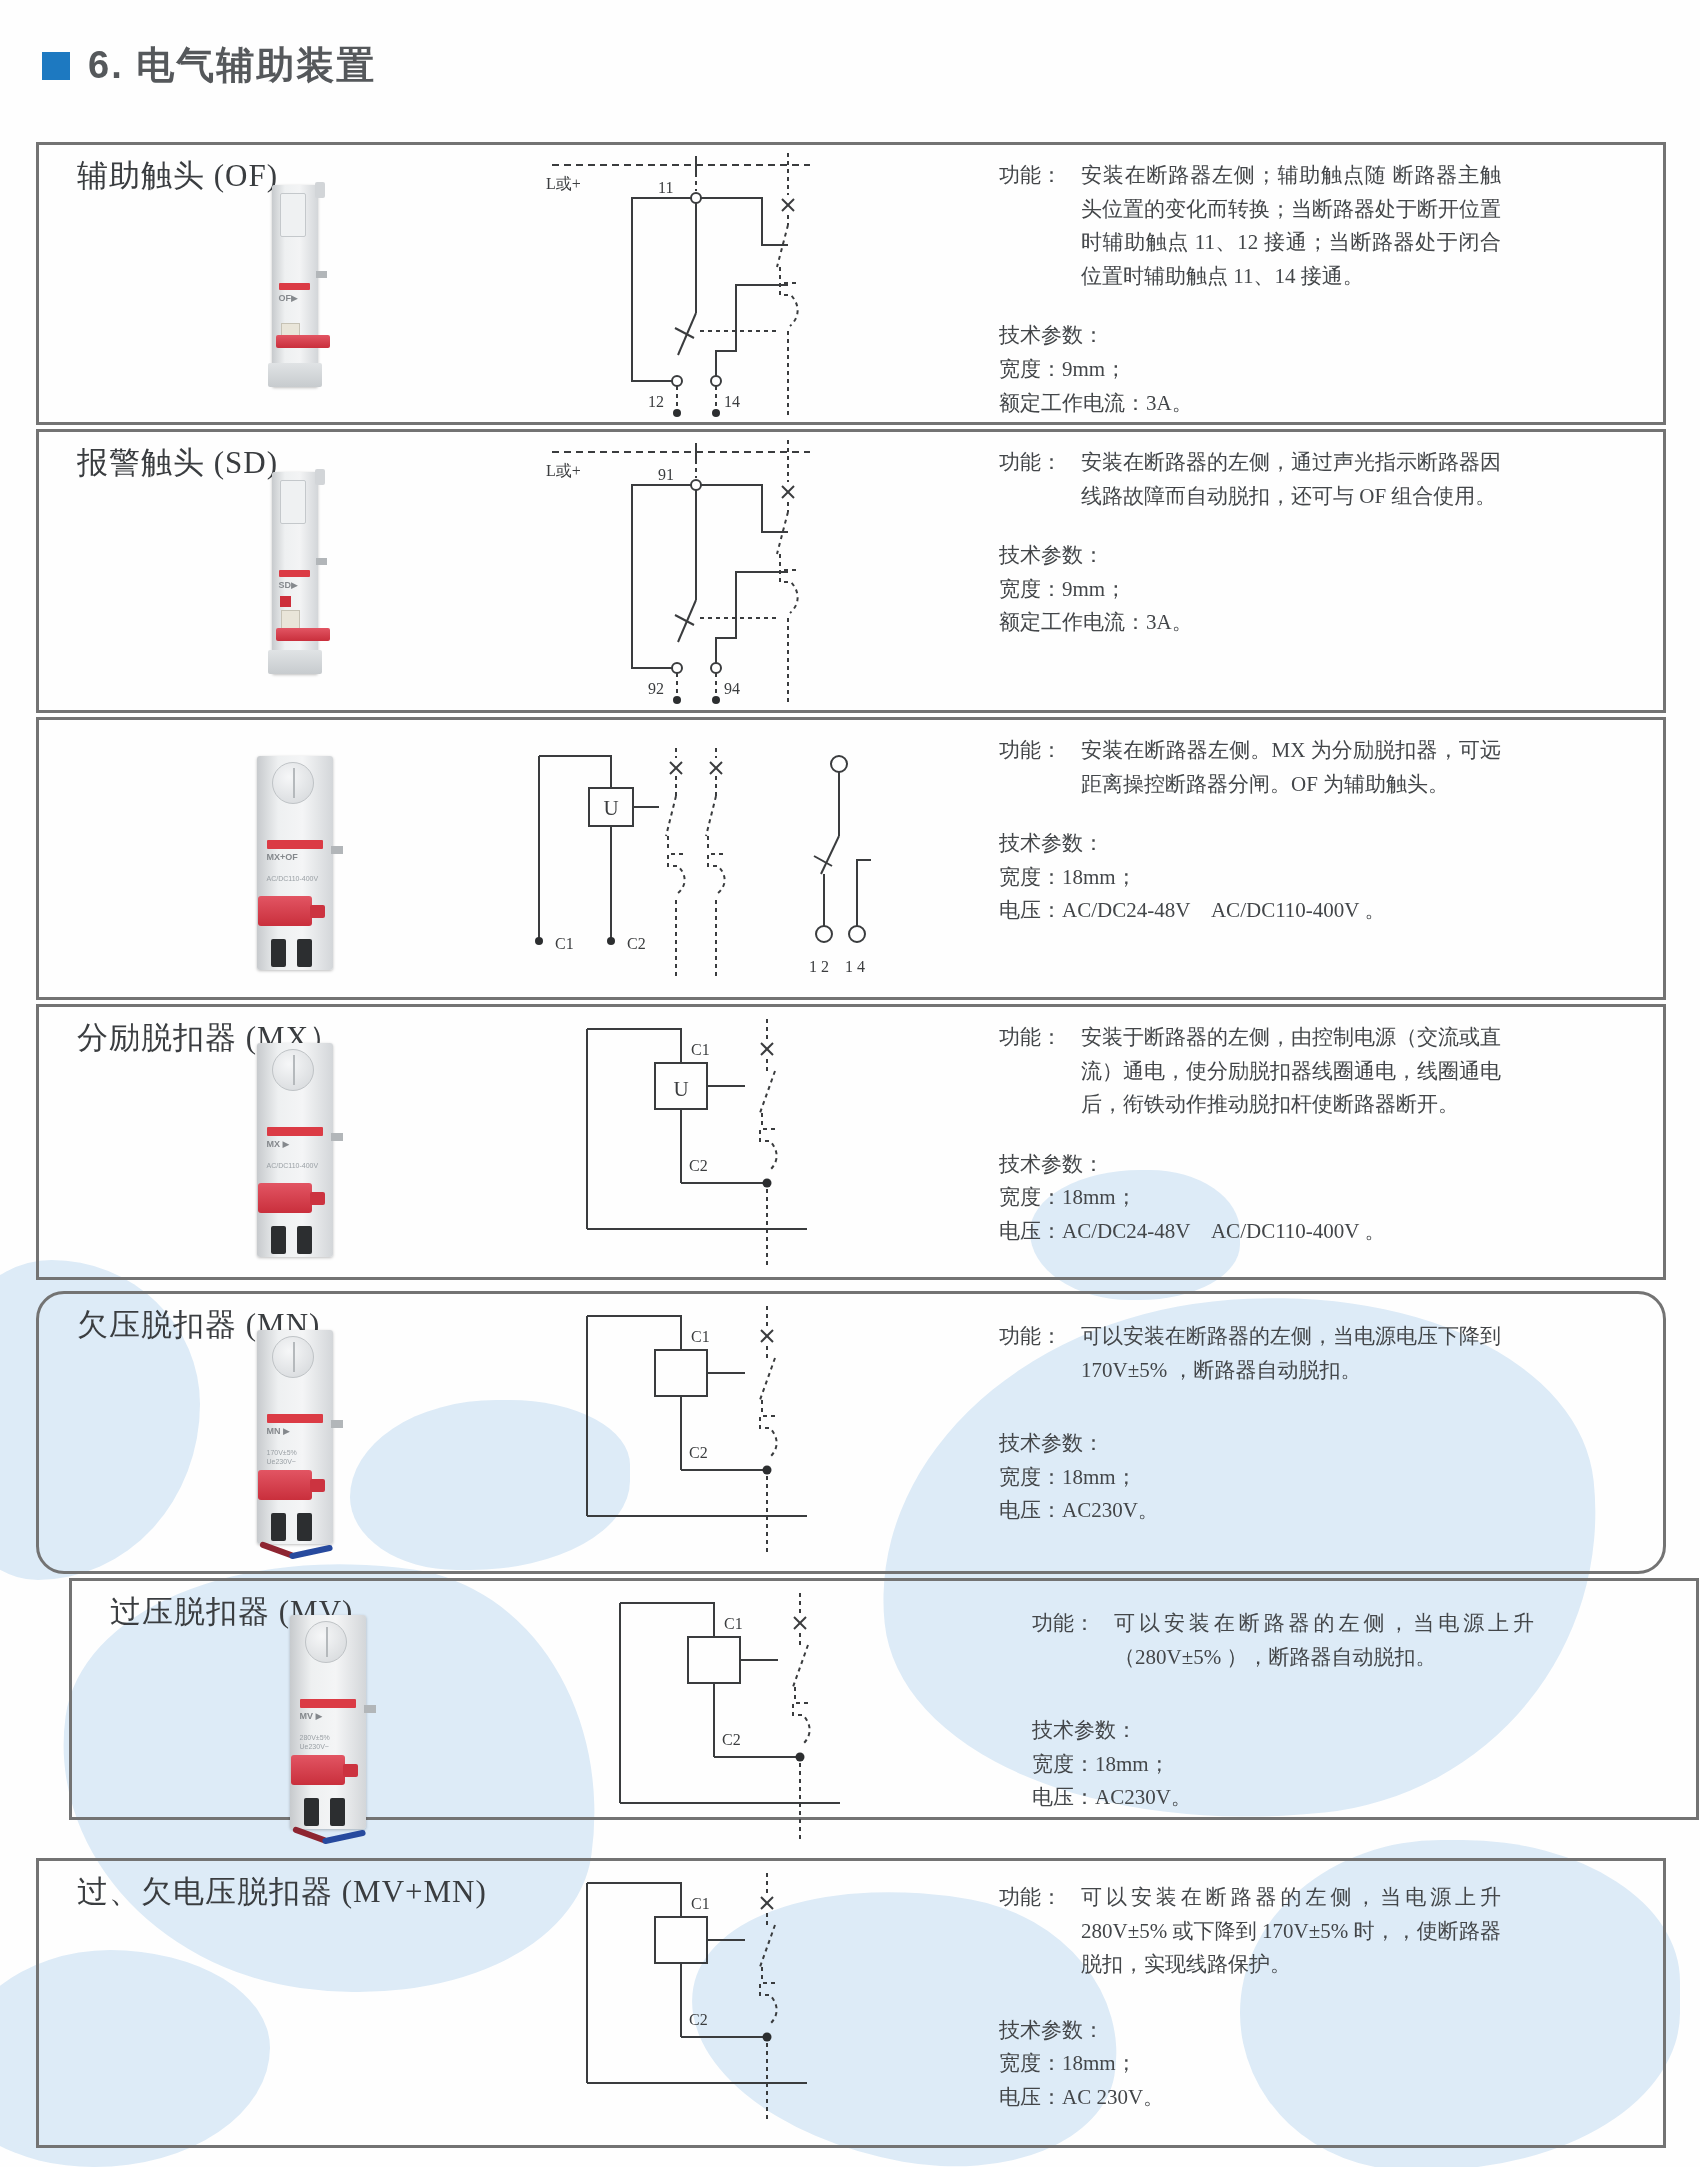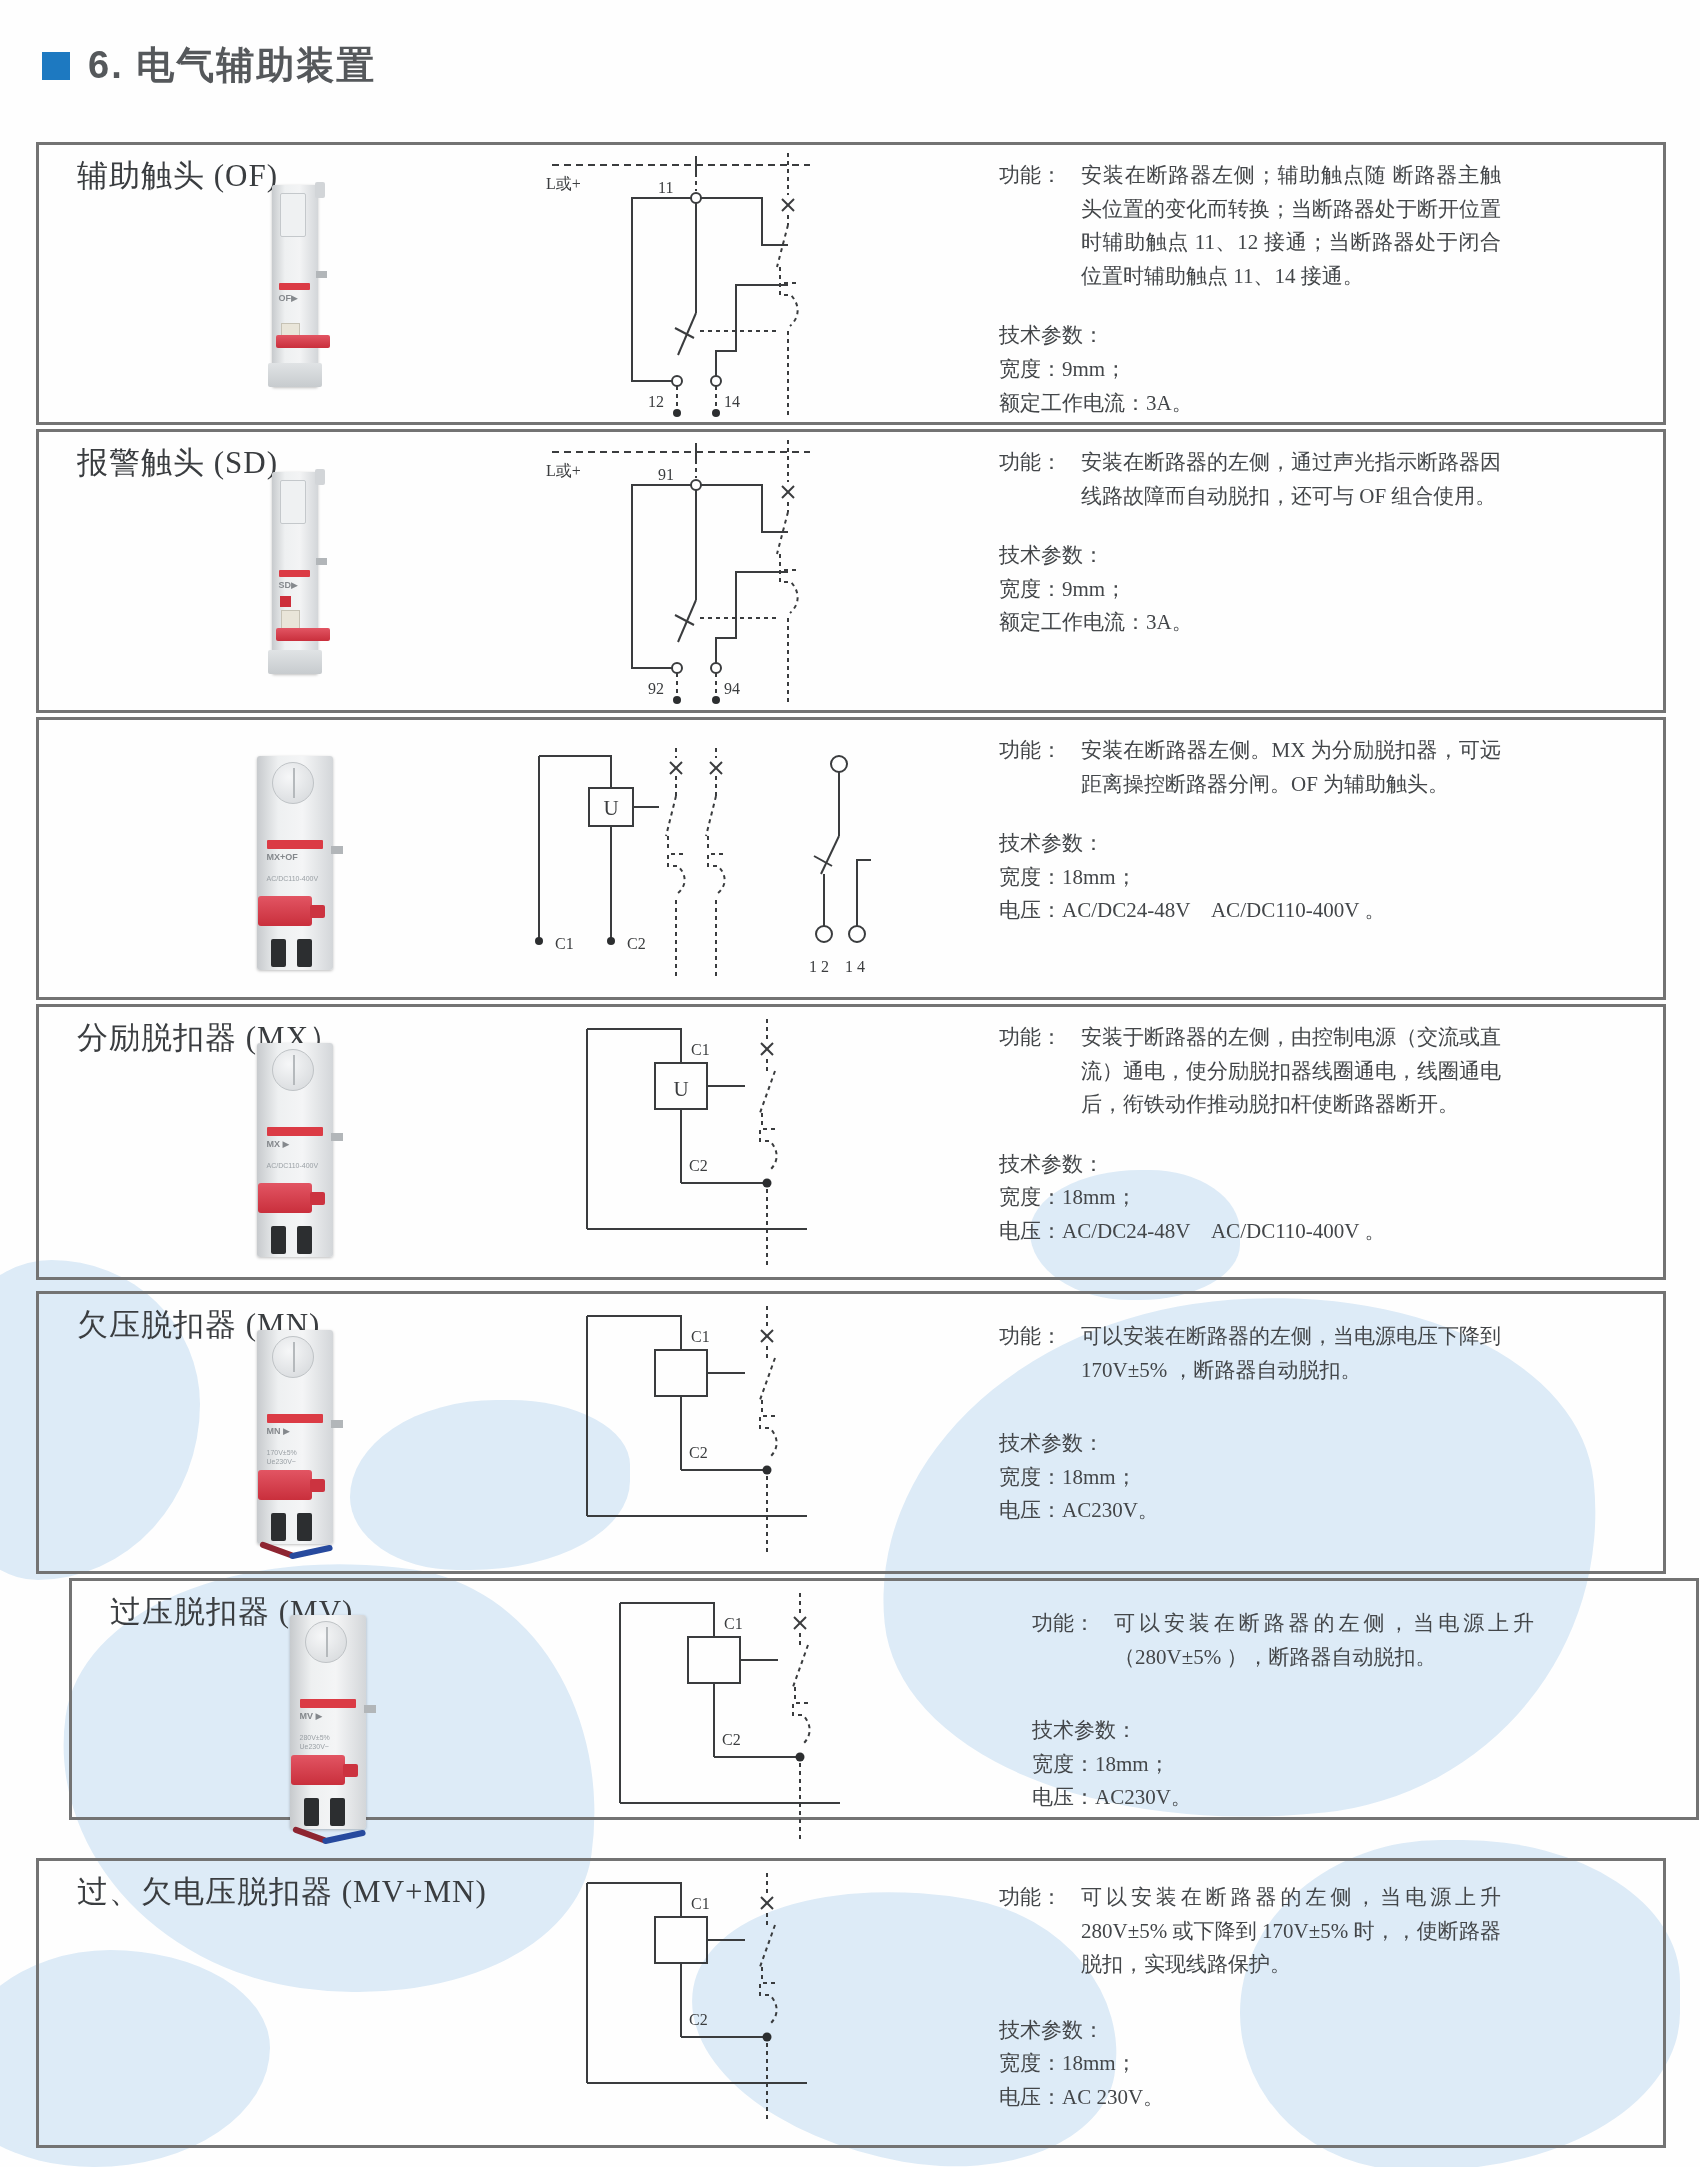--- a/index.html
+++ b/index.html
@@ -319,21 +319,21 @@
       <div class="func-body">安装于断路器的左侧，由控制电源（交流或直流）通电，使分励脱扣器线圈通电，线圈通电后，衔铁动作推动脱扣杆使断路器断开。</div>
     </div>
     <div class="tech">
       <div>技术参数：</div>
       <div>宽度：18mm；</div>
       <div>电压：AC/DC24-48V　AC/DC110-400V 。</div>
     </div>
   </div>
 </div>
 
-<div class="box" style="top:1291px;height:283px;">
+<div class="box" style="top:1291px;height:283px;border-radius:28px;">
   <div class="row-title">欠压脱扣器 (MN)</div>
   <div class="photo" style="top:36px;">
     <div class="dev dev-wide">
       <div class="knob">
           <i></i>
         </div>
       <div class="pin-w"></div>
       <div class="stripe-w"></div>
       <div class="lbl-w">MN ▶</div>
       <div class="sub-w">170V±5% Ue230V~</div>

